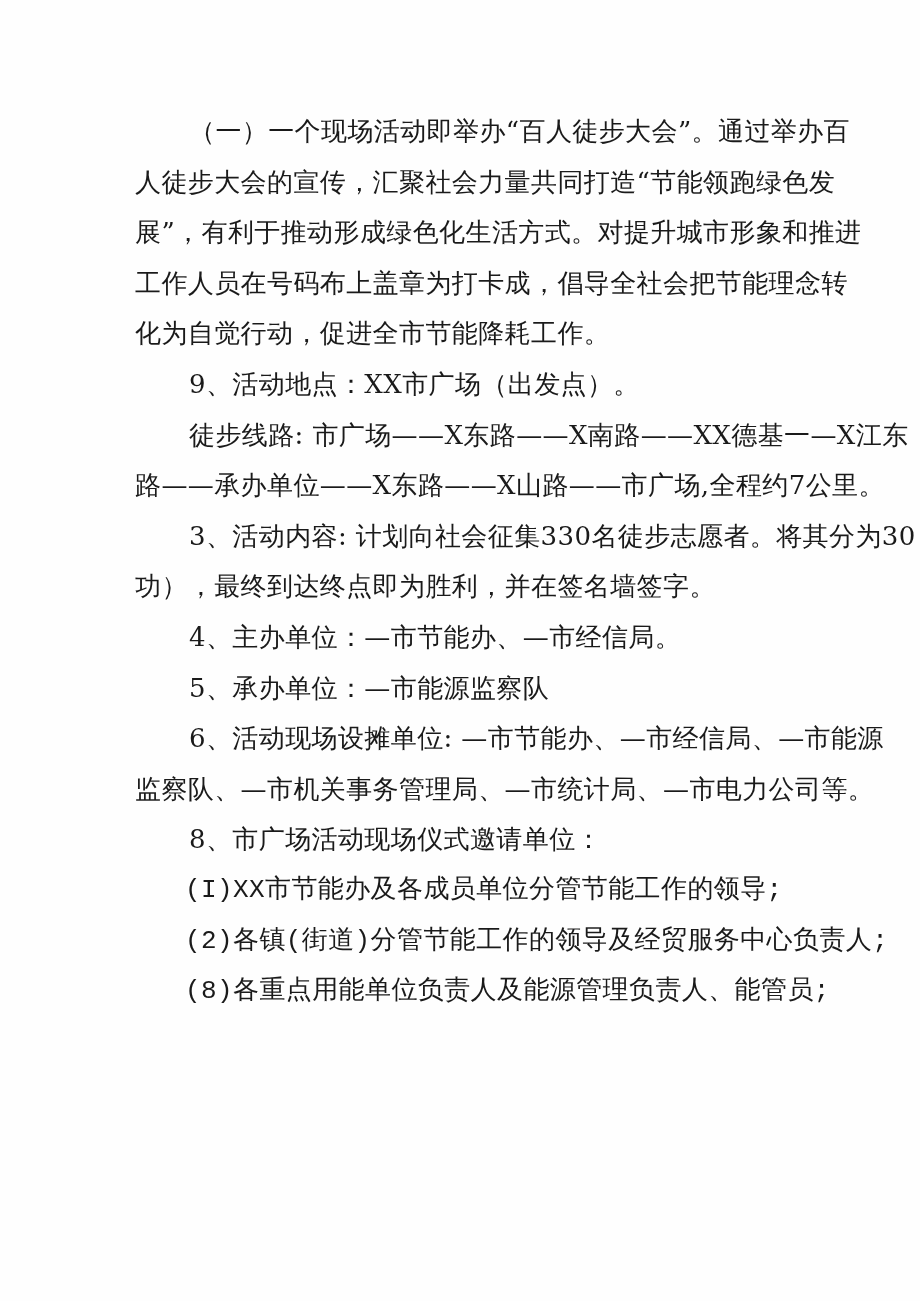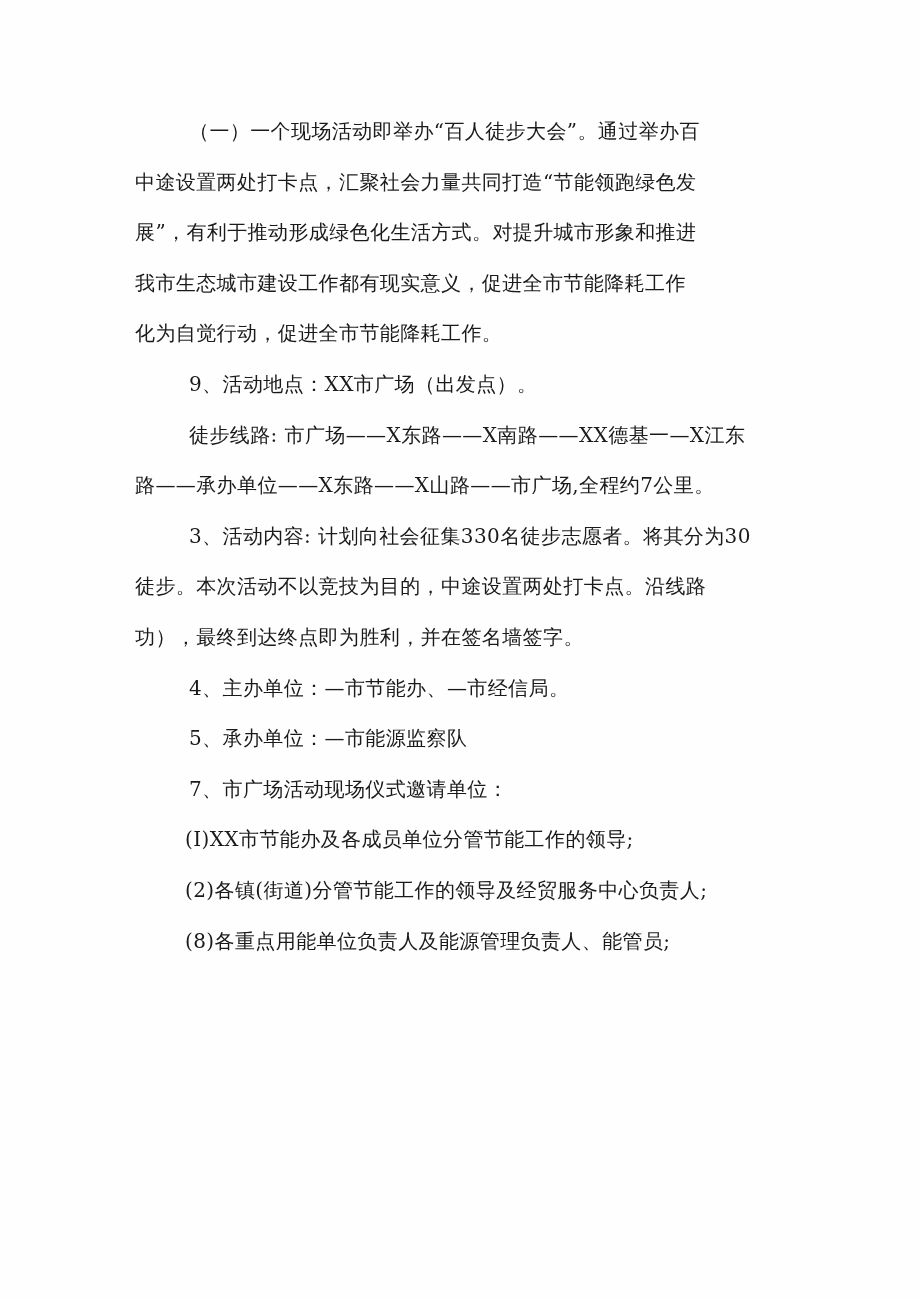--- a/index.html
+++ b/index.html
@@ -4,69 +4,72 @@
 <style>
   html, body { margin: 0; padding: 0; background: #ffffff; }
   body { width: 920px; height: 1301px; position: relative; overflow: hidden; }
   .page {
     position: absolute; left: 0; top: 0; width: 920px; height: 1301px;
     background: #fefefe;
   }
   .text-block {
     position: absolute; left: 135px; top: 106px; width: 670px;
     font-family: "DejaVu Serif", "Liberation Serif", serif;
-    font-size: 20px;
+    font-size: 26px;
     line-height: 50.6px;
     color: #1a1a1a;
     letter-spacing: 0.4px;
   }
   .line { white-space: nowrap; height: 50.6px; }
   .indent { padding-left: 54px; }
-  .sub-indent { padding-left: 50px; }
+  .sub-indent { padding-left: 50px; font-family: Liberation Mono, monospace; }
 </style>
 </head>
 <body>
 
 <div class="page">
   <div class="text-block">
 
     <div>
       <div class="line indent">（一）一个现场活动即举办“百人徒步大会”。通过举办百</div>
-      <div class="line">中途设置两处打卡点，汇聚社会力量共同打造“节能领跑绿色发</div>
+      <div class="line">人徒步大会的宣传，汇聚社会力量共同打造“节能领跑绿色发</div>
       <div class="line">展”，有利于推动形成绿色化生活方式。对提升城市形象和推进</div>
-      <div class="line">我市生态城市建设工作都有现实意义，促进全市节能降耗工作</div>
+      <div class="line">工作人员在号码布上盖章为打卡成，倡导全社会把节能理念转</div>
       <div class="line">化为自觉行动，促进全市节能降耗工作。</div>
     </div>
 
 
     <div>
       <div class="line indent">9、活动地点：XX市广场（出发点）。</div>
     </div>
 
     <div>
       <div class="line indent">徒步线路: 市广场——X东路——X南路——XX德基一—X江东</div>
       <div class="line">路——承办单位——X东路——X山路——市广场,全程约7公里。</div>
     </div>
 
     <div>
       <div class="line indent">3、活动内容: 计划向社会征集330名徒步志愿者。将其分为30</div>
-      <div class="line">徒步。本次活动不以竞技为目的，中途设置两处打卡点。沿线路</div>
       <div class="line">功），最终到达终点即为胜利，并在签名墙签字。</div>
     </div>
 
     <div>
       <div class="line indent">4、主办单位：—市节能办、—市经信局。</div>
     </div>
 
     <div>
       <div class="line indent">5、承办单位：—市能源监察队</div>
     </div>
 
+    <div>
+      <div class="line indent">6、活动现场设摊单位: —市节能办、—市经信局、—市能源</div>
+      <div class="line">监察队、—市机关事务管理局、—市统计局、—市电力公司等。</div>
+    </div>
 
     <div>
-      <div class="line indent">7、市广场活动现场仪式邀请单位：</div>
+      <div class="line indent">8、市广场活动现场仪式邀请单位：</div>
       <div class="line sub-indent">(I)XX市节能办及各成员单位分管节能工作的领导;</div>
       <div class="line sub-indent">(2)各镇(街道)分管节能工作的领导及经贸服务中心负责人;</div>
       <div class="line sub-indent">(8)各重点用能单位负责人及能源管理负责人、能管员;</div>
     </div>
 
   </div>
 </div>
 
 </body></html>

